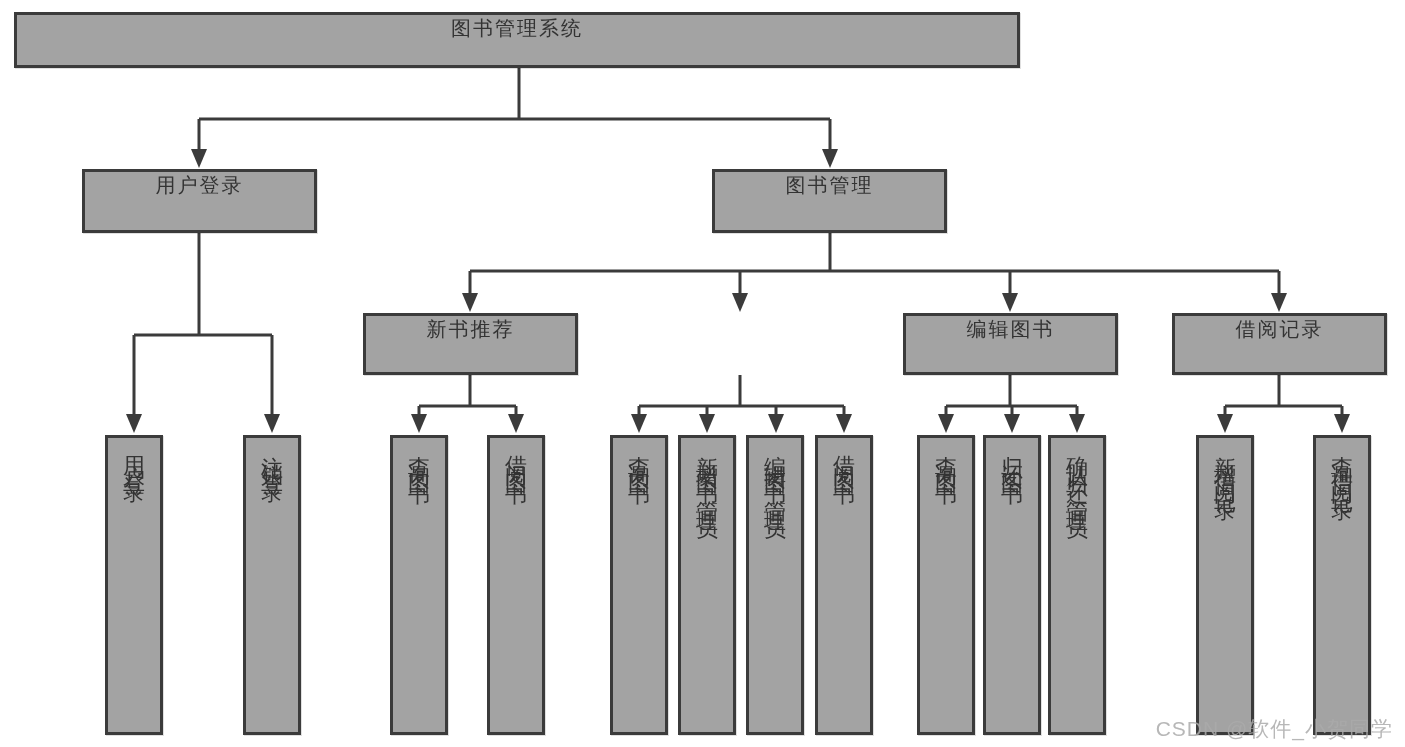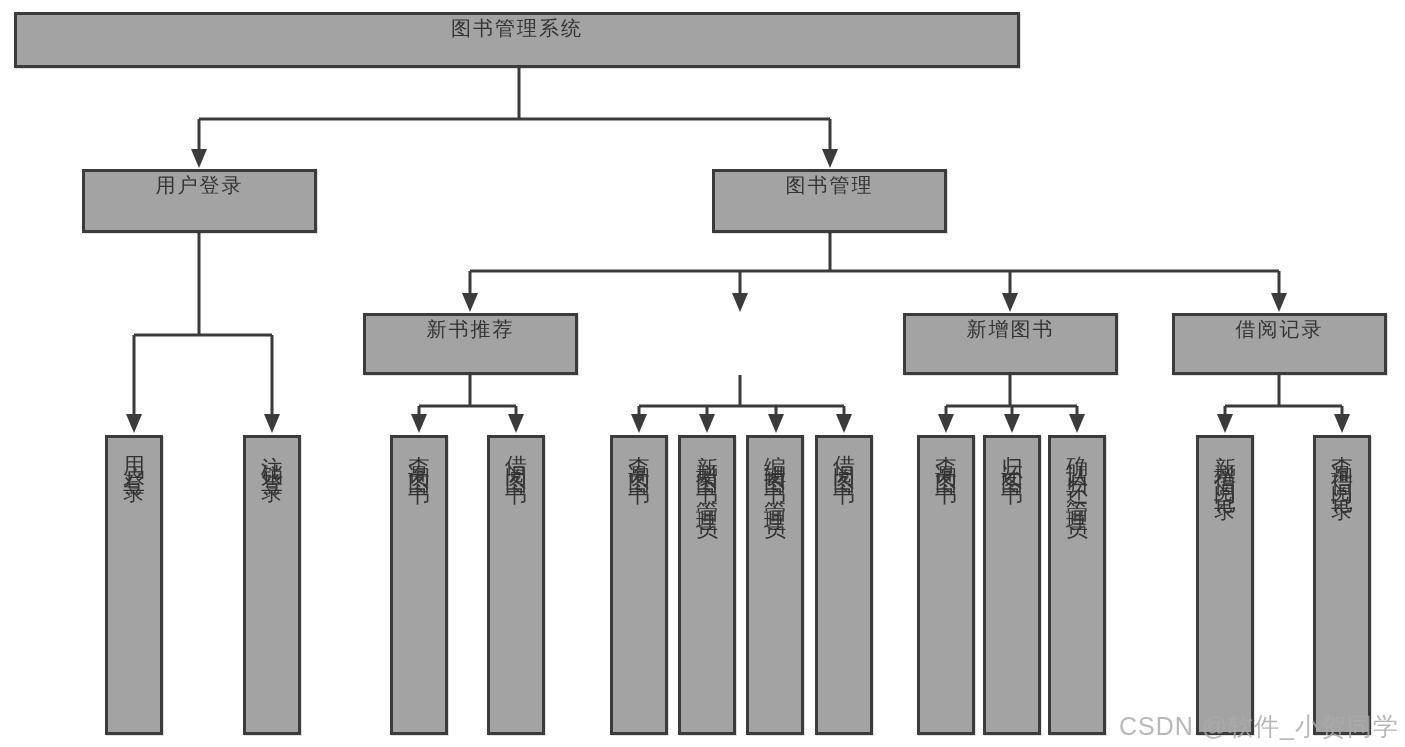--- a/index.html
+++ b/index.html
@@ -45,24 +45,24 @@
   .root  { left: 14px;  top: 12px;  width: 1006px; height: 56px; }
   .lv2-a { left: 82px;  top: 169px; width: 235px;  height: 64px; }
   .lv2-b { left: 712px; top: 169px; width: 235px;  height: 64px; }
   .lv3   { top: 313px; height: 62px; width: 215px; }
   .lv3-a { left: 363px; }
   .lv3-b { left: 633px; }
   .lv3-c { left: 903px; }
   .lv3-d { left: 1172px; }
   .watermark {
     position: absolute;
-    right: 6px;
+    right: 12px;
     bottom: 4px;
     z-index: 3;
-    font-size: 25px;
+    font-size: 21px;
     color: rgba(170, 170, 170, 0.85);
     letter-spacing: 1px;
     white-space: nowrap;
     margin-top: 35px;
   }
 </style>
 </head>
 <body>
 
 <div class="canvas">
@@ -115,21 +115,21 @@
     <span class="hlabel">用户登录</span>
   </div>
   <div class="node lv2-b">
     <span class="hlabel">图书管理</span>
   </div>
 
   <div class="node lv3 lv3-a">
     <span class="hlabel">新书推荐</span>
   </div>
   <div class="node lv3 lv3-c">
-    <span class="hlabel">新增图书</span>
+    <span class="hlabel">编辑图书</span>
   </div>
   <div class="node lv3 lv3-d">
     <span class="hlabel">借阅记录</span>
   </div>
 
   <div class="node vbox" style="left:105px">
     <span class="vlabel">用户登录</span>
   </div>
   <div class="node vbox" style="left:243px">
     <span class="vlabel">注销登录</span>

